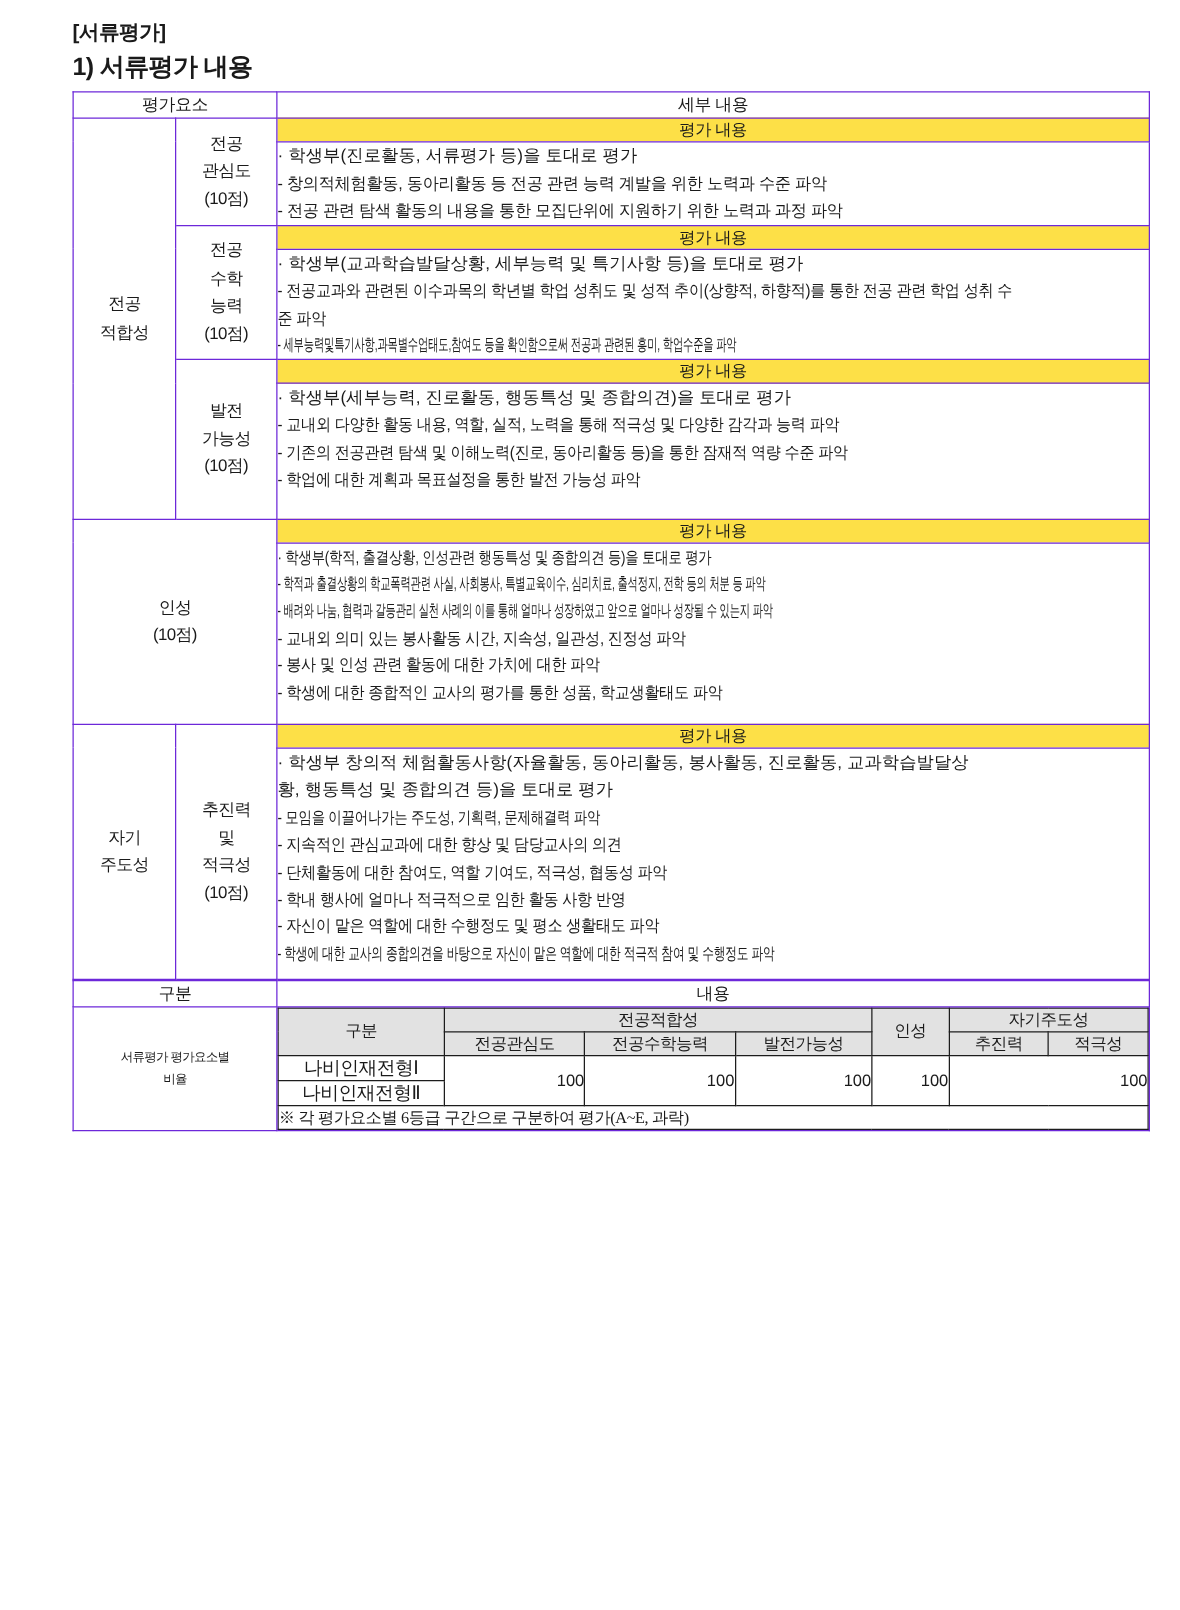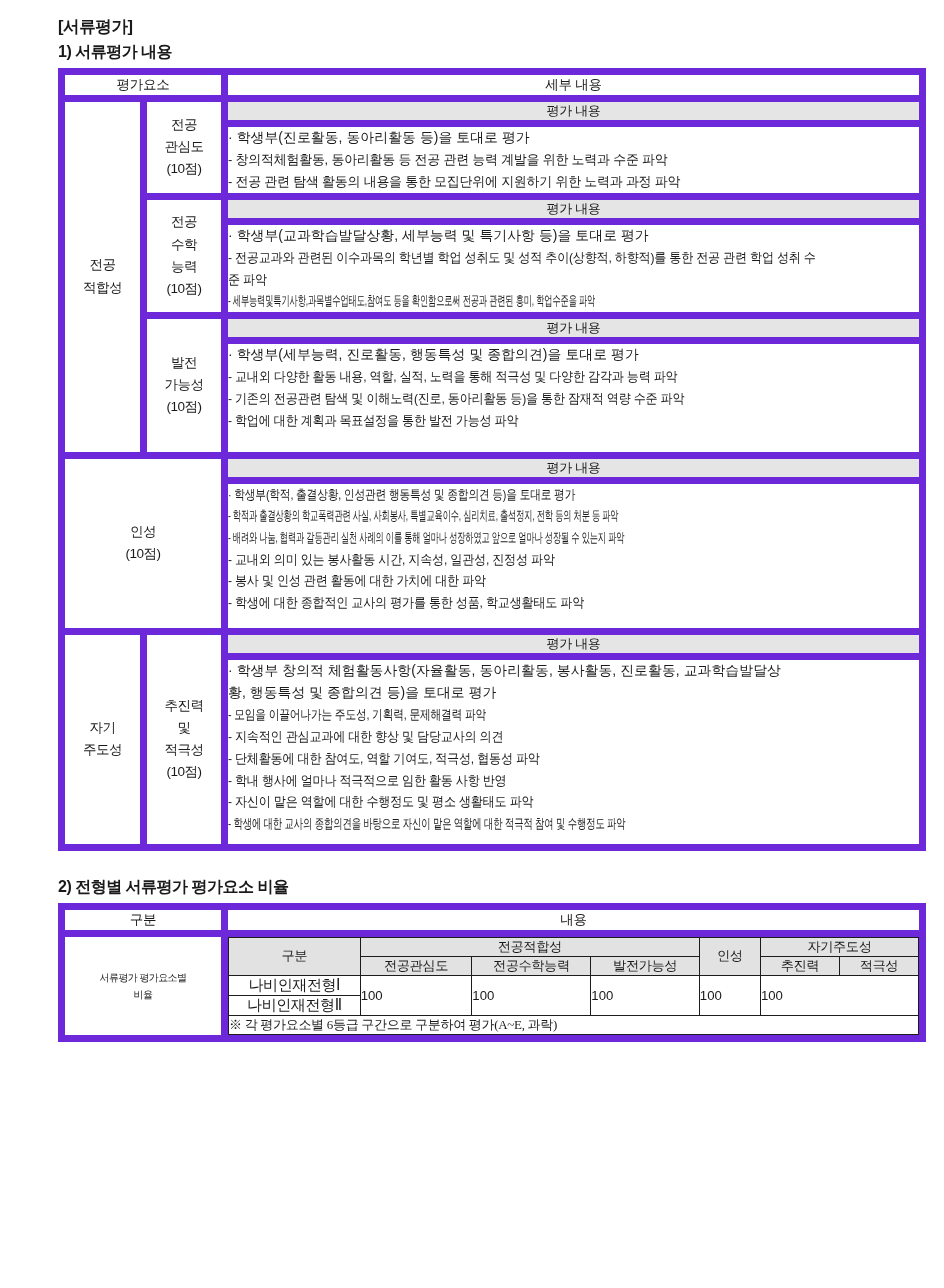--- a/index.html
+++ b/index.html
@@ -22,56 +22,56 @@
 
   
   .doc-title {
     font-size: 16.5px;
     font-weight: bold;
     letter-spacing: -0.4px;
     margin: 0 0 5px 0;
     line-height: 1.25;
   }
   .sec-heading {
-    font-size: 16px;
+    font-size: 20px;
     font-weight: bold;
     letter-spacing: -0.5px;
     margin: 0 0 6px 0;
     line-height: 1.25;
   }
   .sec-heading-2 {
     font-size: 16px;
     font-weight: bold;
     letter-spacing: -0.5px;
     margin: 26px 0 6px 0;
     line-height: 1.25;
   }
 
   
   table.doc {
     border-collapse: collapse;
     table-layout: fixed;
     width: 862px;
   }
   table.doc td, table.doc th {
-    border: 7px solid #6d28d9;
+    border: 1px solid #6d28d9;
     padding: 0;
     font-weight: normal;
     vertical-align: middle;
   }
 
   .hcell {
     text-align: center;
     font-size: 13.5px;
     letter-spacing: -0.3px;
     padding: 8px 4px;
     line-height: 1.5;
   }
   .shaded {
-    background: #e5e5e5;
+    background: #fde047;
     text-align: center;
     font-size: 13px;
     letter-spacing: -0.3px;
     padding: 7px 4px;
   }
   .axis-cell {
     text-align: center;
     font-size: 13.5px;
     letter-spacing: -0.5px;
     line-height: 1.65;
@@ -125,21 +125,21 @@
     letter-spacing: -0.4px;
     padding: 7px 2px;
   }
   .in-rowlabel {
     text-align: center;
     font-size: 15px;
     letter-spacing: -0.4px;
     padding: 7px 2px;
   }
   .in-val {
-    text-align: left;
+    text-align: right;
     font-size: 13.2px;
     padding: 7px 2px;
     margin-top: 28px;
   }
   .note-cell {
     border: 1px solid #1c1c1c;
     border-top: none;
     font-size: 13px;
     letter-spacing: -0.3px;
     padding: 8px 6px 8px 8px;
@@ -182,21 +182,21 @@
         </td>
         <td class="axis-cell" rowspan="2">
           <div>전공</div>
           <div>관심도</div>
           <div>(10점)</div>
         </td>
         <td class="shaded">평가 내용</td>
       </tr>
       <tr>
         <td class="body-cell">
-          <div class="b-line lead">· 학생부(진로활동, 동아리활동 등)을 토대로 평가</div>
+          <div class="b-line lead">· 학생부(진로활동, 서류평가 등)을 토대로 평가</div>
           <div class="b-line sq1">- 창의적체험활동, 동아리활동 등 전공 관련 능력 계발을 위한 노력과 수준 파악</div>
           <div class="b-line sq1">- 전공 관련 탐색 활동의 내용을 통한 모집단위에 지원하기 위한 노력과 과정 파악</div>
         </td>
       </tr>
 
       <tr>
         <td class="axis-cell" rowspan="2">
           <div>전공</div>
           <div>수학</div>
           <div>능력</div>
@@ -269,21 +269,20 @@
           <div class="b-line sq2">- 지속적인 관심교과에 대한 향상 및 담당교사의 의견</div>
           <div class="b-line sq2">- 단체활동에 대한 참여도, 역할 기여도, 적극성, 협동성 파악</div>
           <div class="b-line sq2">- 학내 행사에 얼마나 적극적으로 임한 활동 사항 반영</div>
           <div class="b-line sq2">- 자신이 맡은 역할에 대한 수행정도 및 평소 생활태도 파악</div>
           <div class="b-line sq4">- 학생에 대한 교사의 종합의견을 바탕으로 자신이 맡은 역할에 대한 적극적 참여 및 수행정도 파악</div>
         </td>
       </tr>
     </tbody>
   </table>
 
-  <h2 class="sec-heading-2">2) 전형별 서류평가 평가요소 비율</h2>
 
   <table class="doc">
     <colgroup>
       <col style="width:163px">
       <col style="width:698px">
     </colgroup>
     <tbody>
       <tr>
         <td class="hcell">구분</td>
         <td class="hcell">내용</td>

